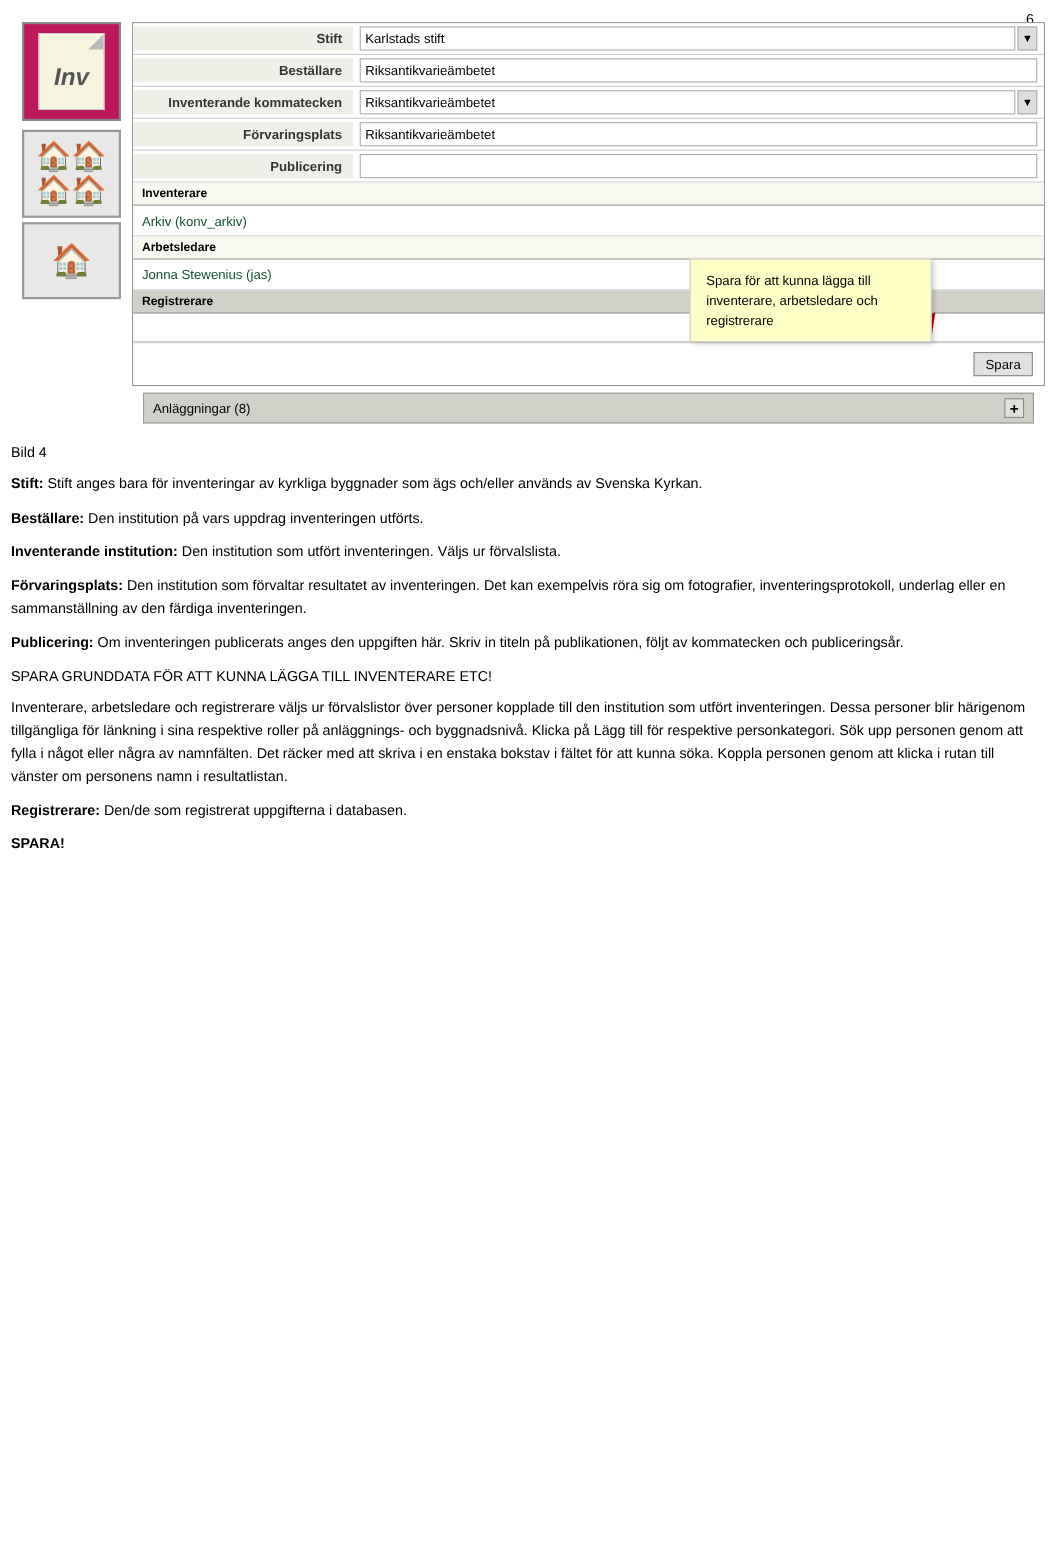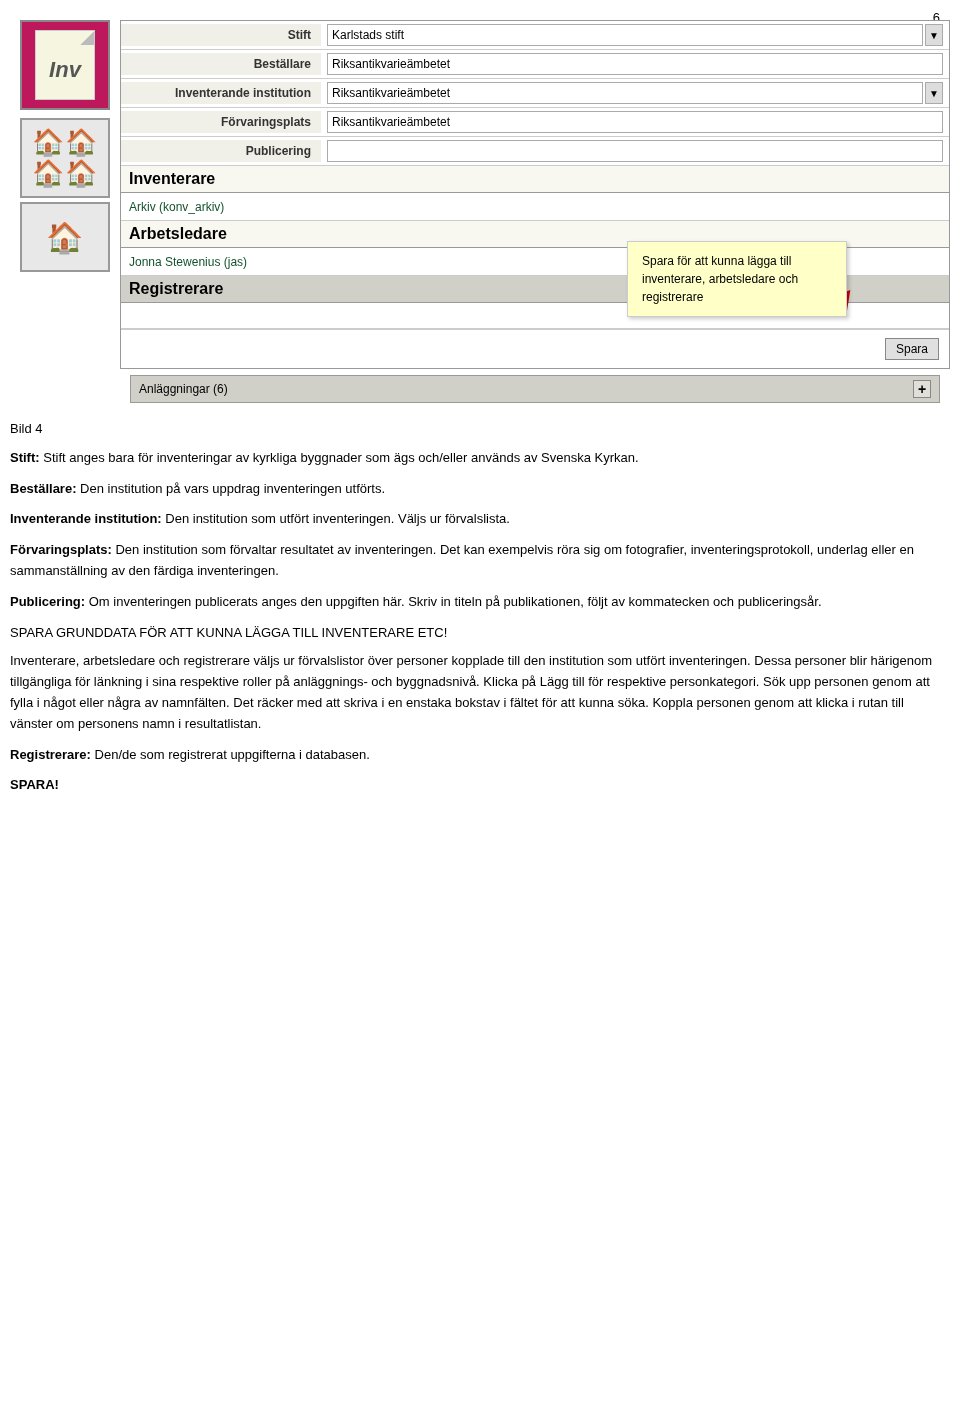--- a/index.html
+++ b/index.html
@@ -155,21 +155,21 @@
       justify-content: center;
       font-size: 10px;
       cursor: pointer;
       margin-left: 2px;
     }
 
     .section-header {
       background: #d0d0c8;
       padding: 4px 8px;
       font-weight: bold;
-      font-size: 16px;
+      font-size: 11px;
       border-bottom: 1px solid #999;
     }
 
     .sub-value {
       padding: 3px 8px;
       font-size: 12px;
       color: #14532d;
     }
 
     .tooltip-box {
@@ -322,21 +322,21 @@
       </div>
 
       <div class="form-row">
         <div class="form-label">Beställare</div>
         <div class="form-field">
           <input type="text" class="form-input" value="Riksantikvarieämbetet" style="width: 100%;">
         </div>
       </div>
 
       <div class="form-row">
-        <div class="form-label">Inventerande institution</div>
+        <div class="form-label">Inventerande kommatecken</div>
         <div class="form-field">
           <div class="form-input-with-arrow">
             <input type="text" class="form-input" value="Riksantikvarieämbetet" style="">
             <div class="dropdown-arrow">▼</div>
           </div>
         </div>
       </div>
 
       <div class="form-row">
         <div class="form-label">Förvaringsplats</div>
@@ -376,21 +376,21 @@
         <div class="tooltip-arrow"></div>
 
         <div class="spara-row">
           <button class="spara-button">Spara</button>
         </div>
       </div>
 
     </div>
 
     <div class="bottom-bar">
-      <span>Anläggningar (6)</span>
+      <span>Anläggningar (8)</span>
       <div class="plus-btn">+</div>
     </div>
   </div>
 
 </div>
 
 <div class="content-area">
 
   <div class="bild-label">Bild 4</div>
 

